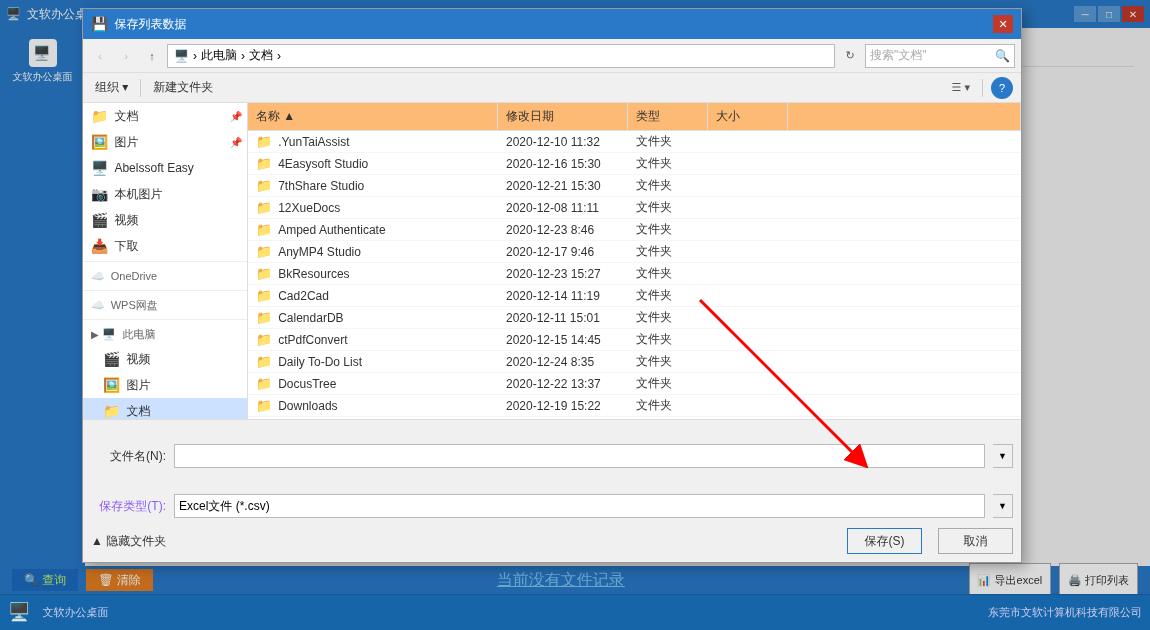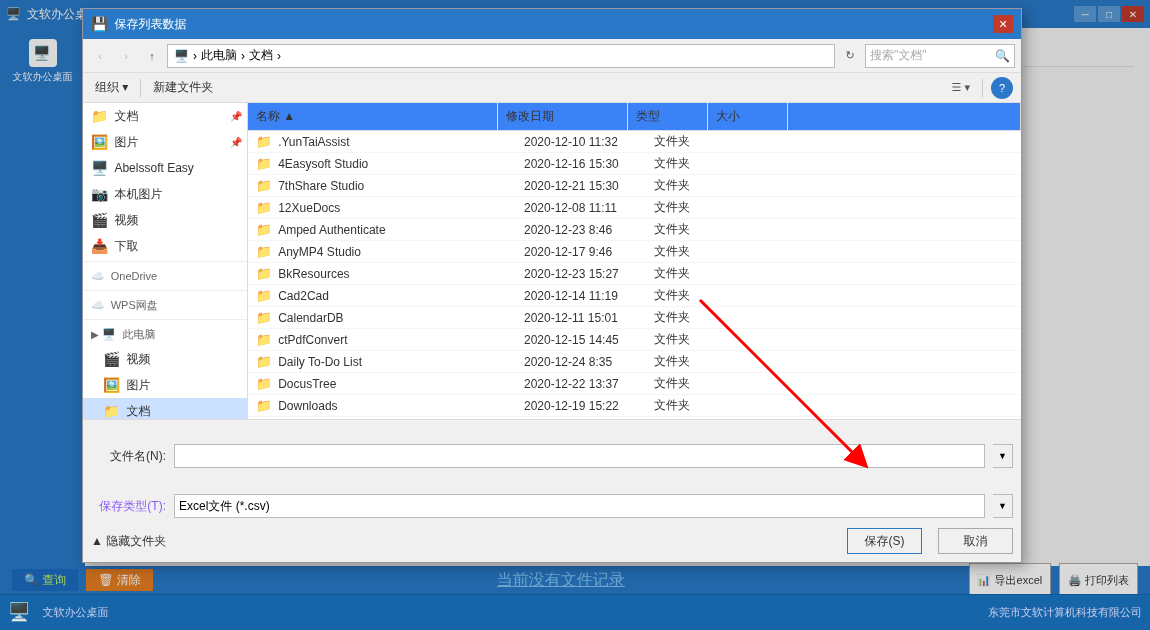--- a/index.html
+++ b/index.html
@@ -375,21 +375,21 @@
     .dialog-right-panel {
       flex: 1;
       background: white;
       overflow-y: auto;
       display: flex;
       flex-direction: column;
     }
 
     .file-list-header {
       height: 28px;
-      background: #3b82f6;
+      background: #fdba74;
       border-bottom: 1px solid #ddd;
       display: flex;
       align-items: flex-end;
       flex-shrink: 0;
     }
 
     .col-header {
       height: 100%;
       display: flex;
       align-items: center;
@@ -427,21 +427,21 @@
       padding: 0 8px;
       font-size: 12px;
       color: #333;
     }
 
     .file-cell-name {
       width: 250px;
       gap: 6px;
     }
 
-    .file-cell-date { width: 130px; margin-left: 18px; }
+    .file-cell-date { width: 130px; }
     .file-cell-type { width: 80px; }
     .file-cell-size { width: 80px; }
 
     .folder-icon { color: #e8a317; font-size: 13px; }
 
     
     .dialog-bottom {
       border-top: 1px solid #ddd;
       background: #f0f0f0;
       flex-shrink: 0;

